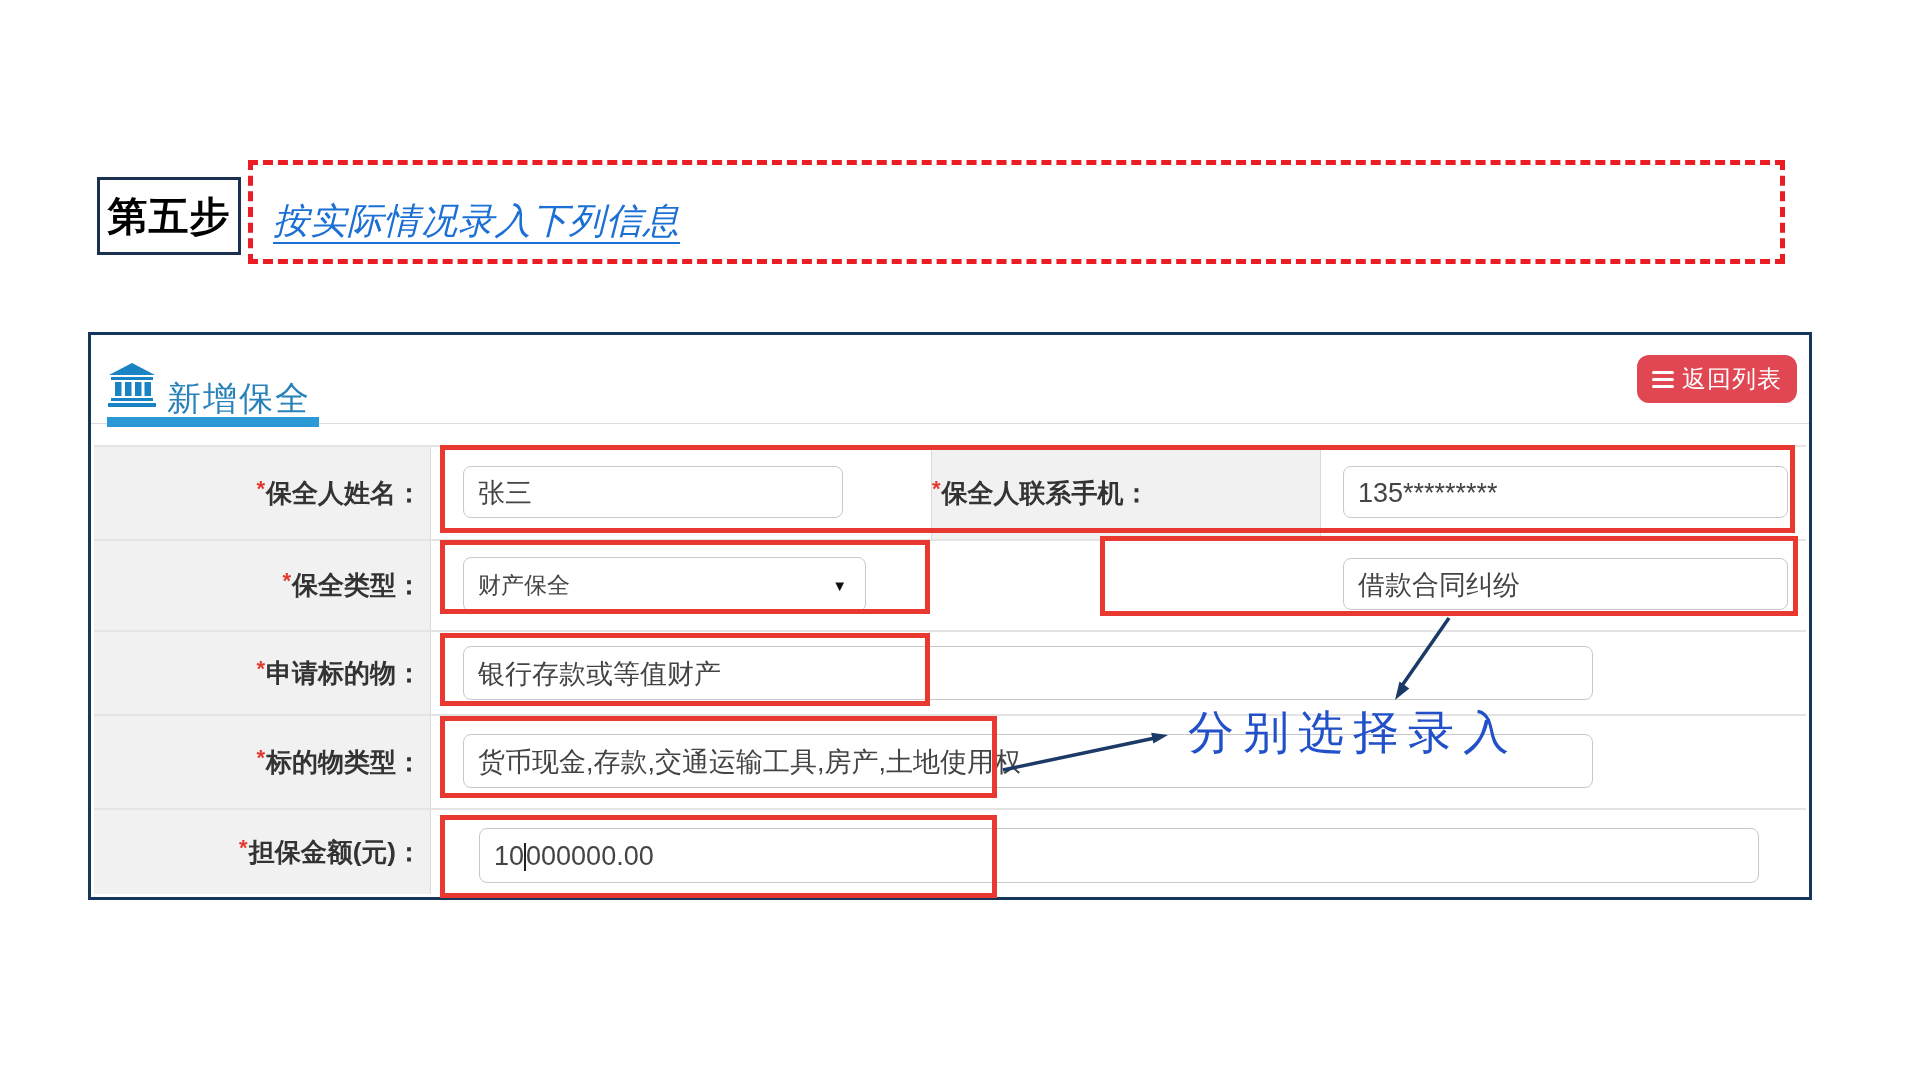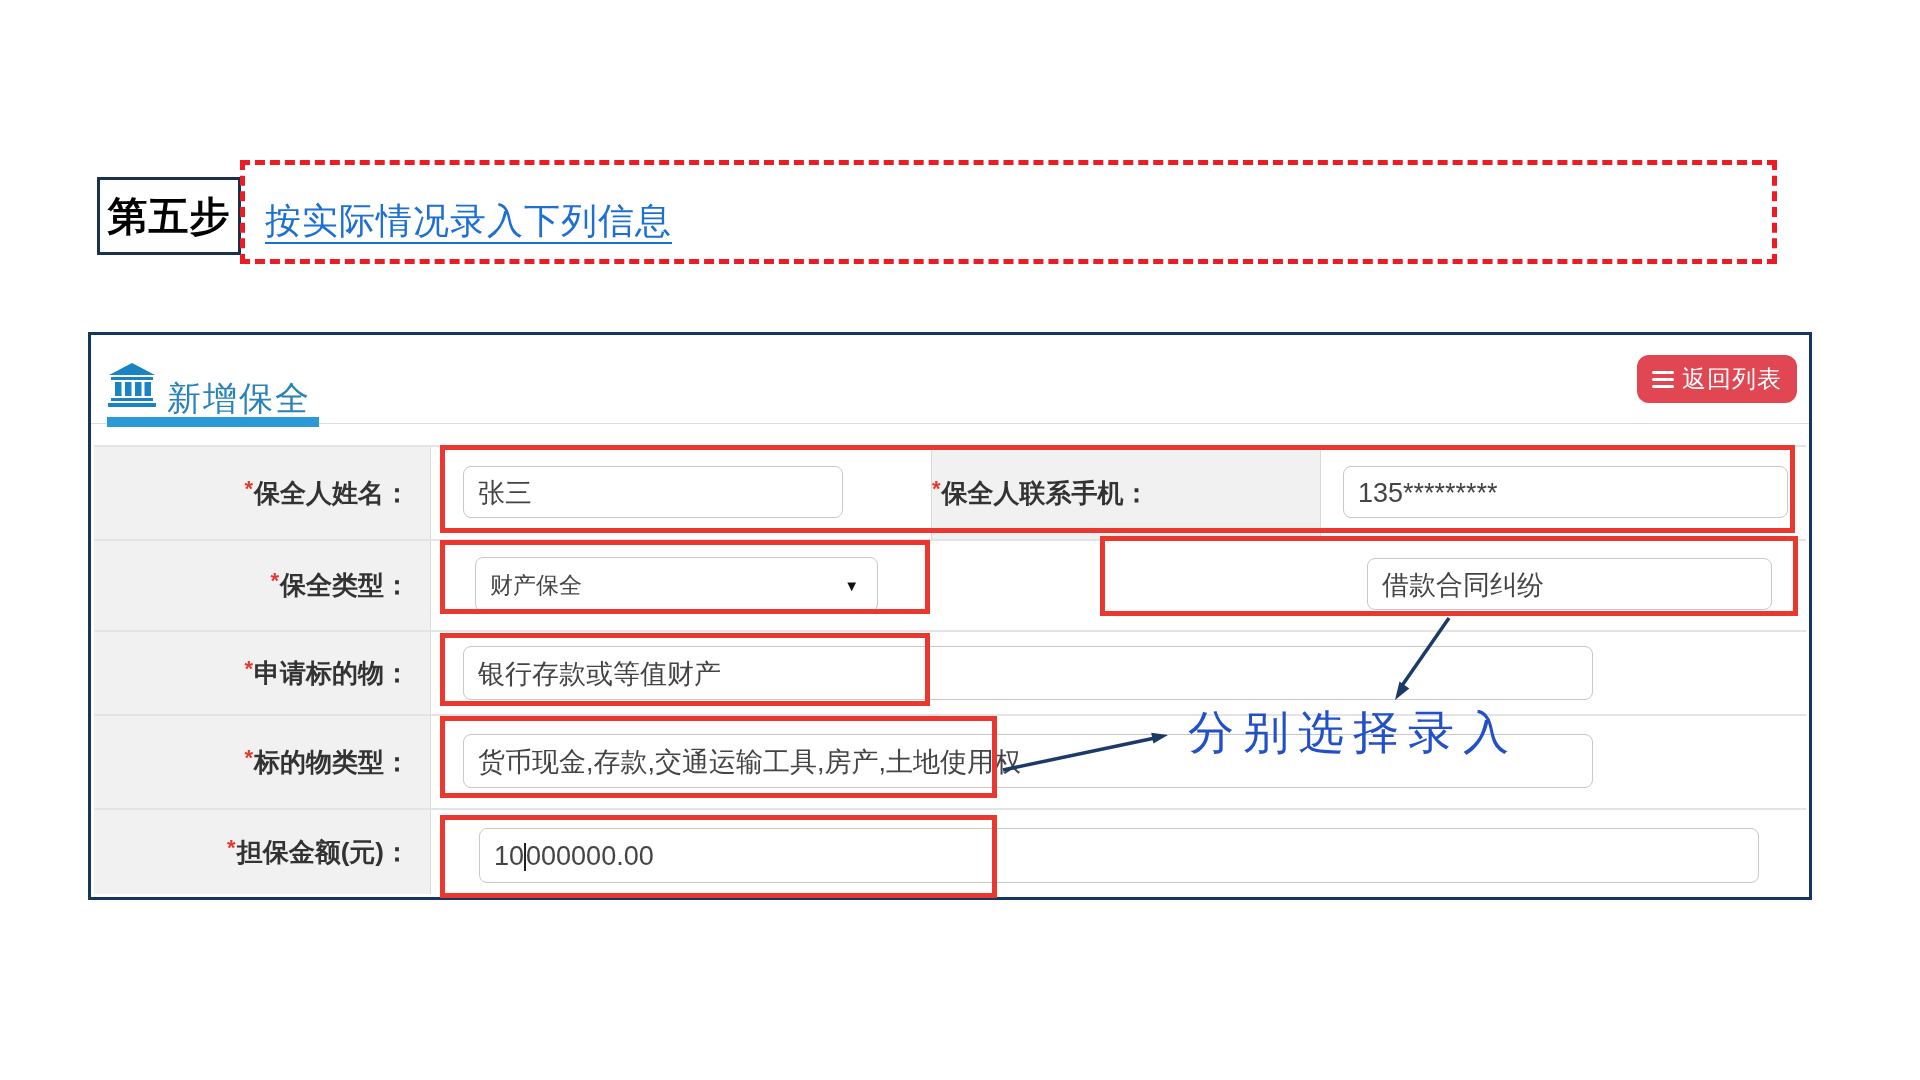--- a/index.html
+++ b/index.html
@@ -3,22 +3,22 @@
 <meta charset="utf-8">
 <style>
   html,body{margin:0;padding:0;background:#fff;}
   #page{position:relative;width:1920px;height:1080px;background:#ffffff;overflow:hidden;
         font-family:"Liberation Sans","DejaVu Sans",sans-serif;}
 
   
   .step-box{position:absolute;left:97px;top:177px;width:138px;height:72px;
             border:3px solid #1b2f4e;display:flex;align-items:center;justify-content:center;}
   .step-box span{font-size:40px;font-weight:bold;color:#000;letter-spacing:1px;}
-  .instr-box{position:absolute;left:240px;top:160px;width:1537px;height:104px;
-             border:5px dashed #ec1c24;box-sizing:border-box;}
+  .instr-box{position:absolute;left:248px;top:160px;width:1537px;height:104px;
+             border:5px dashed #ec1c24;box-sizing:border-box;font-style:italic;}
   .instr-text{position:absolute;left:20px;top:32px;font-size:36px;color:#1c6fd4;
               text-decoration:underline;text-underline-offset:9px;
               text-decoration-thickness:2px;letter-spacing:1px;}
 
   
   .panel{position:absolute;left:88px;top:332px;width:1718px;height:562px;
          border:3px solid #16365c;background:#fff;}
   .panel-header{position:absolute;left:0;top:0;width:100%;height:110px;background:#fff;}
   .bank-icon{position:absolute;left:17px;top:28px;width:48px;height:44px;}
   .panel-title{position:absolute;left:76px;top:30px;font-size:34px;color:#2a82ba;letter-spacing:2px;margin-top:11px;}
@@ -28,28 +28,28 @@
             border-radius:12px;display:flex;align-items:center;justify-content:center;gap:8px;
             cursor:pointer;}
   .back-btn .bars{display:flex;flex-direction:column;gap:4px;width:22px;}
   .back-btn .bars i{display:block;height:3px;border-radius:2px;background:#fff;}
   .back-btn span{color:#fff;font-size:24px;letter-spacing:1px;}
 
   
   .row{position:absolute;left:3px;width:1712px;border-top:2px solid #e4e4e4;box-sizing:border-box;}
   .lbl-cell{position:absolute;left:0;top:0;height:100%;background:#f1f1f1;
             border-right:1px solid #d9d9d9;display:flex;align-items:center;justify-content:flex-end;
-            padding-right:20px;box-sizing:border-box;}
+            padding-right:8px;box-sizing:border-box;}
   .lbl{font-size:26px;font-weight:bold;color:#333;white-space:nowrap;}
   .star{color:#e23a2e;font-size:22px;font-weight:bold;vertical-align:6px;margin-right:1px;}
   .tfield{position:absolute;height:52px;border:1px solid #c8c8c8;border-radius:8px;background:#fff;
           font-size:27px;color:#444;line-height:52px;padding-left:14px;box-sizing:border-box;
           white-space:nowrap;overflow:hidden;}
   .select{position:absolute;height:55px;border:1px solid #c8c8c8;border-radius:8px;background:#fff;
-          font-size:23px;color:#444;line-height:55px;padding-left:14px;box-sizing:border-box;margin-left:12px;}
+          font-size:23px;color:#444;line-height:55px;padding-left:14px;box-sizing:border-box;}
   .select .arr{position:absolute;right:18px;top:0;line-height:55px;font-size:15px;color:#111;}
   .caret{display:inline-block;width:2px;height:28px;background:#222;vertical-align:-6px;}
 
   
   .hl{position:absolute;border:5px solid #e8382f;box-sizing:border-box;pointer-events:none;z-index:8;}
 
   
   .annot{position:absolute;left:1188px;top:702px;z-index:9;
          font-family:"DejaVu Serif","Liberation Serif",serif;
          font-size:46px;color:#2150c8;letter-spacing:9px;white-space:nowrap;}
@@ -112,21 +112,21 @@
     <div class="row" style="top:204px;height:91px;">
       <div class="lbl-cell" style="width:337px;">
         <div class="lbl">
           <span class="star">*</span><span>保全类型：</span>
         </div>
       </div>
       <div class="select" style="left:369px;top:16px;width:403px;">
         <span>财产保全</span>
         <span class="arr">▼</span>
       </div>
-      <div class="tfield" style="left:1249px;top:17px;width:405px;margin-left:24px;">借款合同纠纷</div>
+      <div class="tfield" style="left:1249px;top:17px;width:445px;">借款合同纠纷</div>
     </div>
 
     <div class="row" style="top:295px;height:84px;">
       <div class="lbl-cell" style="width:337px;">
         <div class="lbl">
           <span class="star">*</span><span>申请标的物：</span>
         </div>
       </div>
       <div class="tfield" style="left:369px;top:14px;width:1130px;height:54px;line-height:54px;">银行存款或等值财产</div>
     </div>

